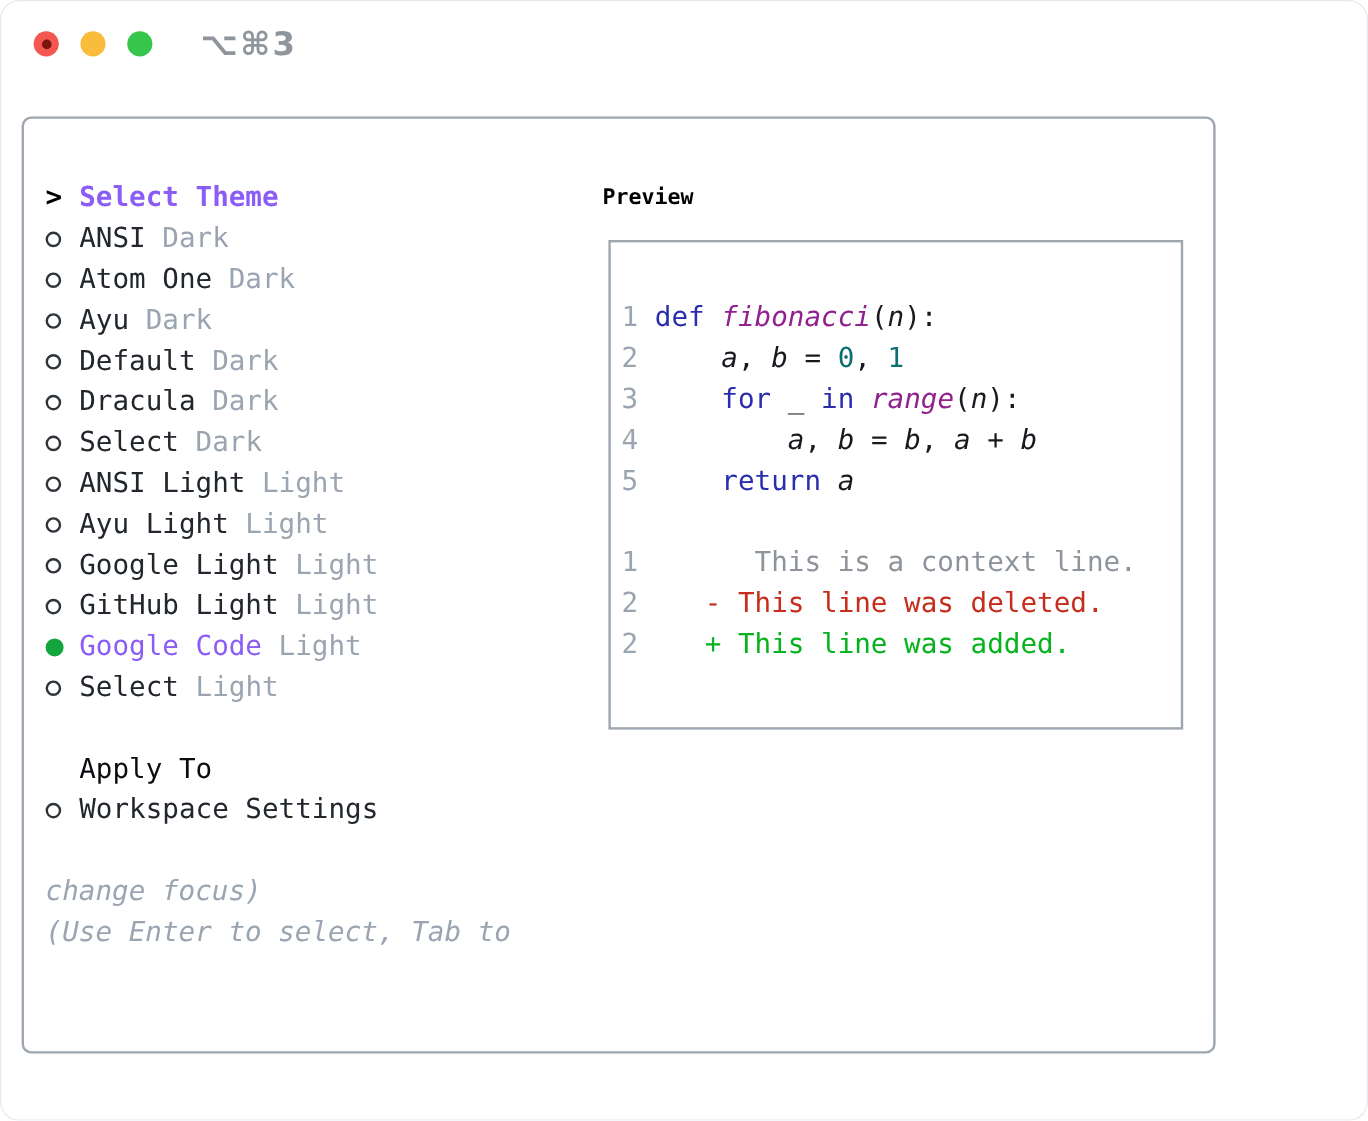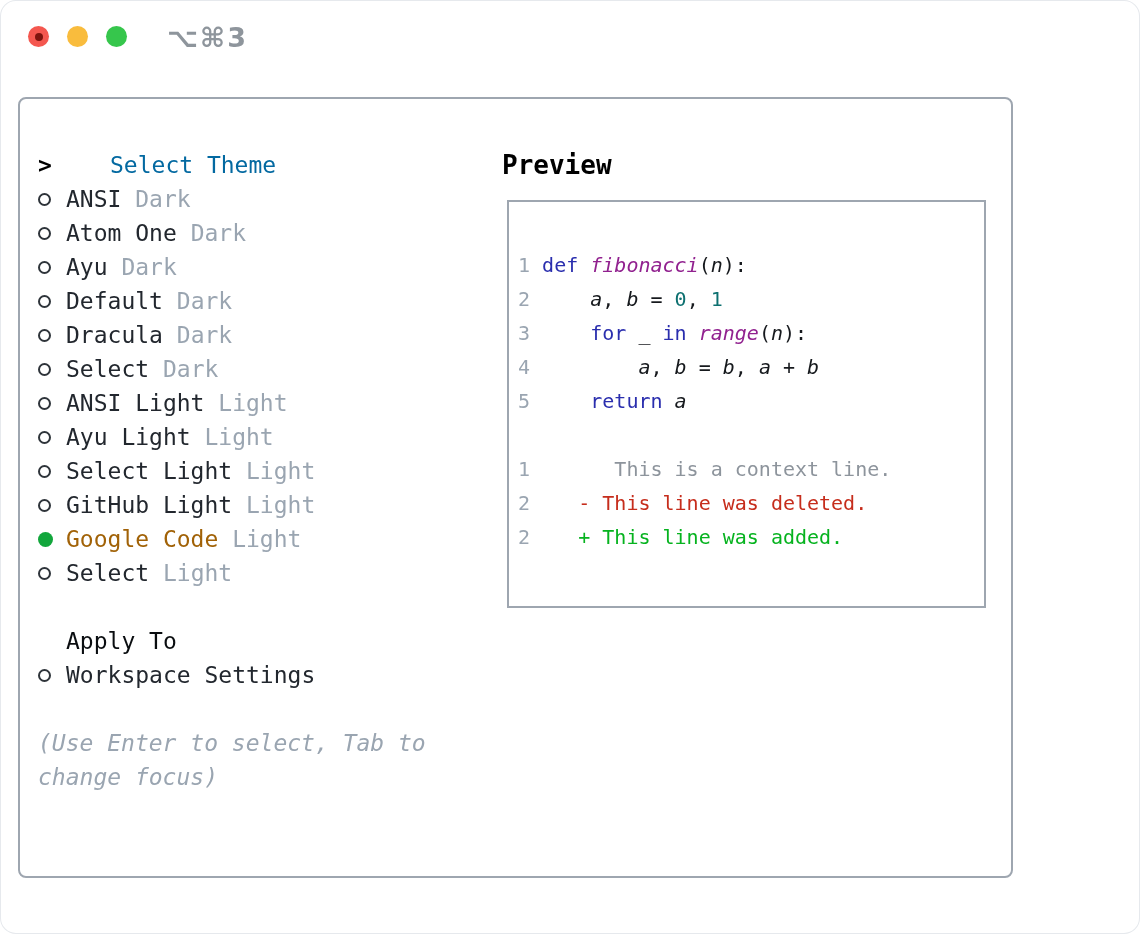--- a/index.html
+++ b/index.html
@@ -39,38 +39,38 @@
   .left-col { position:absolute; left:18px; top:49px; font-size:23px; }
   .row { height:34px; line-height:34px; display:flex; align-items:center; white-space:pre; }
   .marker { width:28px; display:inline-flex; align-items:center; flex:0 0 28px; }
   .prompt { font-weight:bold; color:#000; }
   .circle {
     width:13px; height:13px; border-radius:50%;
     border:2px solid #2e343a; background:transparent; display:inline-block;
   }
   .circle.filled { width:15px; height:15px; border:none; background:#12a63c; }
   .row .name { color:#22272e; }
-  .row.sel .name { color:#a16207;text-align:right; }
+  .row.sel .name { color:#8b5cf6;text-align:right; }
   .row .variant { color:#9aa5b1; }
-  .header-label { font-weight:normal; color:#0369a1;margin-left:44px; }
+  .header-label { font-weight:bold; color:#8b5cf6; }
   .subheader-label { color:#0a0d10; }
   .hint-row { height:34px; line-height:34px; color:#9aa5b1; font-style:italic; white-space:pre; }
   
   .preview-title {
     position:absolute; left:482px; top:49px; height:34px; line-height:34px;
-    font-size:26px; font-weight:bold; color:#000;
+    font-size:18px; font-weight:bold; color:#000;
   }
   .preview-box {
     position:absolute; left:487px; top:101px; width:479px; height:408px;
     border:2px solid #9ea6b0; background:#fff; overflow:hidden;
   }
   pre.code {
     margin:0; padding:46px 0 0 9px;
     font-family:"DejaVu Sans Mono","Liberation Mono",monospace;
-    font-size:20px; line-height:34px;
+    font-size:23px; line-height:34px;
   }
   .pline { height:34px; white-space:pre; }
   .ln { color:#9aa5b1; }
   .tok-i { font-style:italic; }
 </style>
 </head>
 <body>
 
 <div class="window">
 
@@ -93,36 +93,36 @@
       </div>
       <div id="theme-list">
           <div class="row"><span class="marker"><span class="circle"></span></span><span class="name">ANSI</span><span class="variant"> Dark</span></div>
           <div class="row"><span class="marker"><span class="circle"></span></span><span class="name">Atom One</span><span class="variant"> Dark</span></div>
           <div class="row"><span class="marker"><span class="circle"></span></span><span class="name">Ayu</span><span class="variant"> Dark</span></div>
           <div class="row"><span class="marker"><span class="circle"></span></span><span class="name">Default</span><span class="variant"> Dark</span></div>
           <div class="row"><span class="marker"><span class="circle"></span></span><span class="name">Dracula</span><span class="variant"> Dark</span></div>
           <div class="row"><span class="marker"><span class="circle"></span></span><span class="name">Select</span><span class="variant"> Dark</span></div>
           <div class="row"><span class="marker"><span class="circle"></span></span><span class="name">ANSI Light</span><span class="variant"> Light</span></div>
           <div class="row"><span class="marker"><span class="circle"></span></span><span class="name">Ayu Light</span><span class="variant"> Light</span></div>
-          <div class="row"><span class="marker"><span class="circle"></span></span><span class="name">Select Light</span><span class="variant"> Light</span></div>
+          <div class="row"><span class="marker"><span class="circle"></span></span><span class="name">Google Light</span><span class="variant"> Light</span></div>
           <div class="row"><span class="marker"><span class="circle"></span></span><span class="name">GitHub Light</span><span class="variant"> Light</span></div>
           <div class="row sel"><span class="marker"><span class="circle filled"></span></span><span class="name">Google Code</span><span class="variant"> Light</span></div>
           <div class="row"><span class="marker"><span class="circle"></span></span><span class="name">Select</span><span class="variant"> Light</span></div>
         </div>
       <div class="row"></div>
       <div class="row">
         <span class="marker"></span><span class="subheader-label">Apply To</span>
       </div>
       <div id="apply-list">
           <div class="row"><span class="marker"><span class="circle"></span></span><span class="name">Workspace Settings</span></div>
         </div>
       <div class="row"></div>
       <div id="hint">
+          <div class="hint-row">change focus)</div>
           <div class="hint-row">(Use Enter to select, Tab to</div>
-          <div class="hint-row">change focus)</div>
         </div>
     </div>
 
     <div class="preview-title">Preview</div>
 
     <div class="preview-box">
       <pre class="code" id="code"><div class="pline"><span class="ln">1 </span><span style="color: rgb(42, 46, 174);">def</span><span style="color: rgb(22, 25, 29);"> </span><span class="tok-i" style="color: rgb(145, 33, 143);">fibonacci</span><span style="color: rgb(22, 25, 29);">(</span><span class="tok-i" style="color: rgb(22, 25, 29);">n</span><span style="color: rgb(22, 25, 29);">):</span></div><div class="pline"><span class="ln">2 </span><span style="color: rgb(22, 25, 29);">    </span><span class="tok-i" style="color: rgb(22, 25, 29);">a</span><span style="color: rgb(22, 25, 29);">, </span><span class="tok-i" style="color: rgb(22, 25, 29);">b</span><span style="color: rgb(22, 25, 29);"> = </span><span style="color: rgb(13, 112, 112);">0</span><span style="color: rgb(22, 25, 29);">, </span><span style="color: rgb(13, 112, 112);">1</span></div><div class="pline"><span class="ln">3 </span><span style="color: rgb(22, 25, 29);">    </span><span style="color: rgb(42, 46, 174);">for</span><span style="color: rgb(22, 25, 29);"> </span><span class="tok-i" style="color: rgb(22, 25, 29);">_</span><span style="color: rgb(22, 25, 29);"> </span><span style="color: rgb(42, 46, 174);">in</span><span style="color: rgb(22, 25, 29);"> </span><span class="tok-i" style="color: rgb(145, 33, 143);">range</span><span style="color: rgb(22, 25, 29);">(</span><span class="tok-i" style="color: rgb(22, 25, 29);">n</span><span style="color: rgb(22, 25, 29);">):</span></div><div class="pline"><span class="ln">4 </span><span style="color: rgb(22, 25, 29);">        </span><span class="tok-i" style="color: rgb(22, 25, 29);">a</span><span style="color: rgb(22, 25, 29);">, </span><span class="tok-i" style="color: rgb(22, 25, 29);">b</span><span style="color: rgb(22, 25, 29);"> = </span><span class="tok-i" style="color: rgb(22, 25, 29);">b</span><span style="color: rgb(22, 25, 29);">, </span><span class="tok-i" style="color: rgb(22, 25, 29);">a</span><span style="color: rgb(22, 25, 29);"> + </span><span class="tok-i" style="color: rgb(22, 25, 29);">b</span></div><div class="pline"><span class="ln">5 </span><span style="color: rgb(22, 25, 29);">    </span><span style="color: rgb(42, 46, 174);">return</span><span style="color: rgb(22, 25, 29);"> </span><span class="tok-i" style="color: rgb(22, 25, 29);">a</span></div><div class="pline"><span class="ln">  </span></div><div class="pline"><span class="ln">1 </span><span style="color: rgb(141, 148, 156);">      </span><span style="color: rgb(141, 148, 156);">This is a context line.</span></div><div class="pline"><span class="ln">2 </span><span style="color: rgb(22, 25, 29);">   </span><span style="color: rgb(198, 45, 28);">- This line was deleted.</span></div><div class="pline"><span class="ln">2 </span><span style="color: rgb(22, 25, 29);">   </span><span style="color: rgb(6, 179, 31);">+ This line was added.</span></div></pre>
     </div>
 
   </div>

